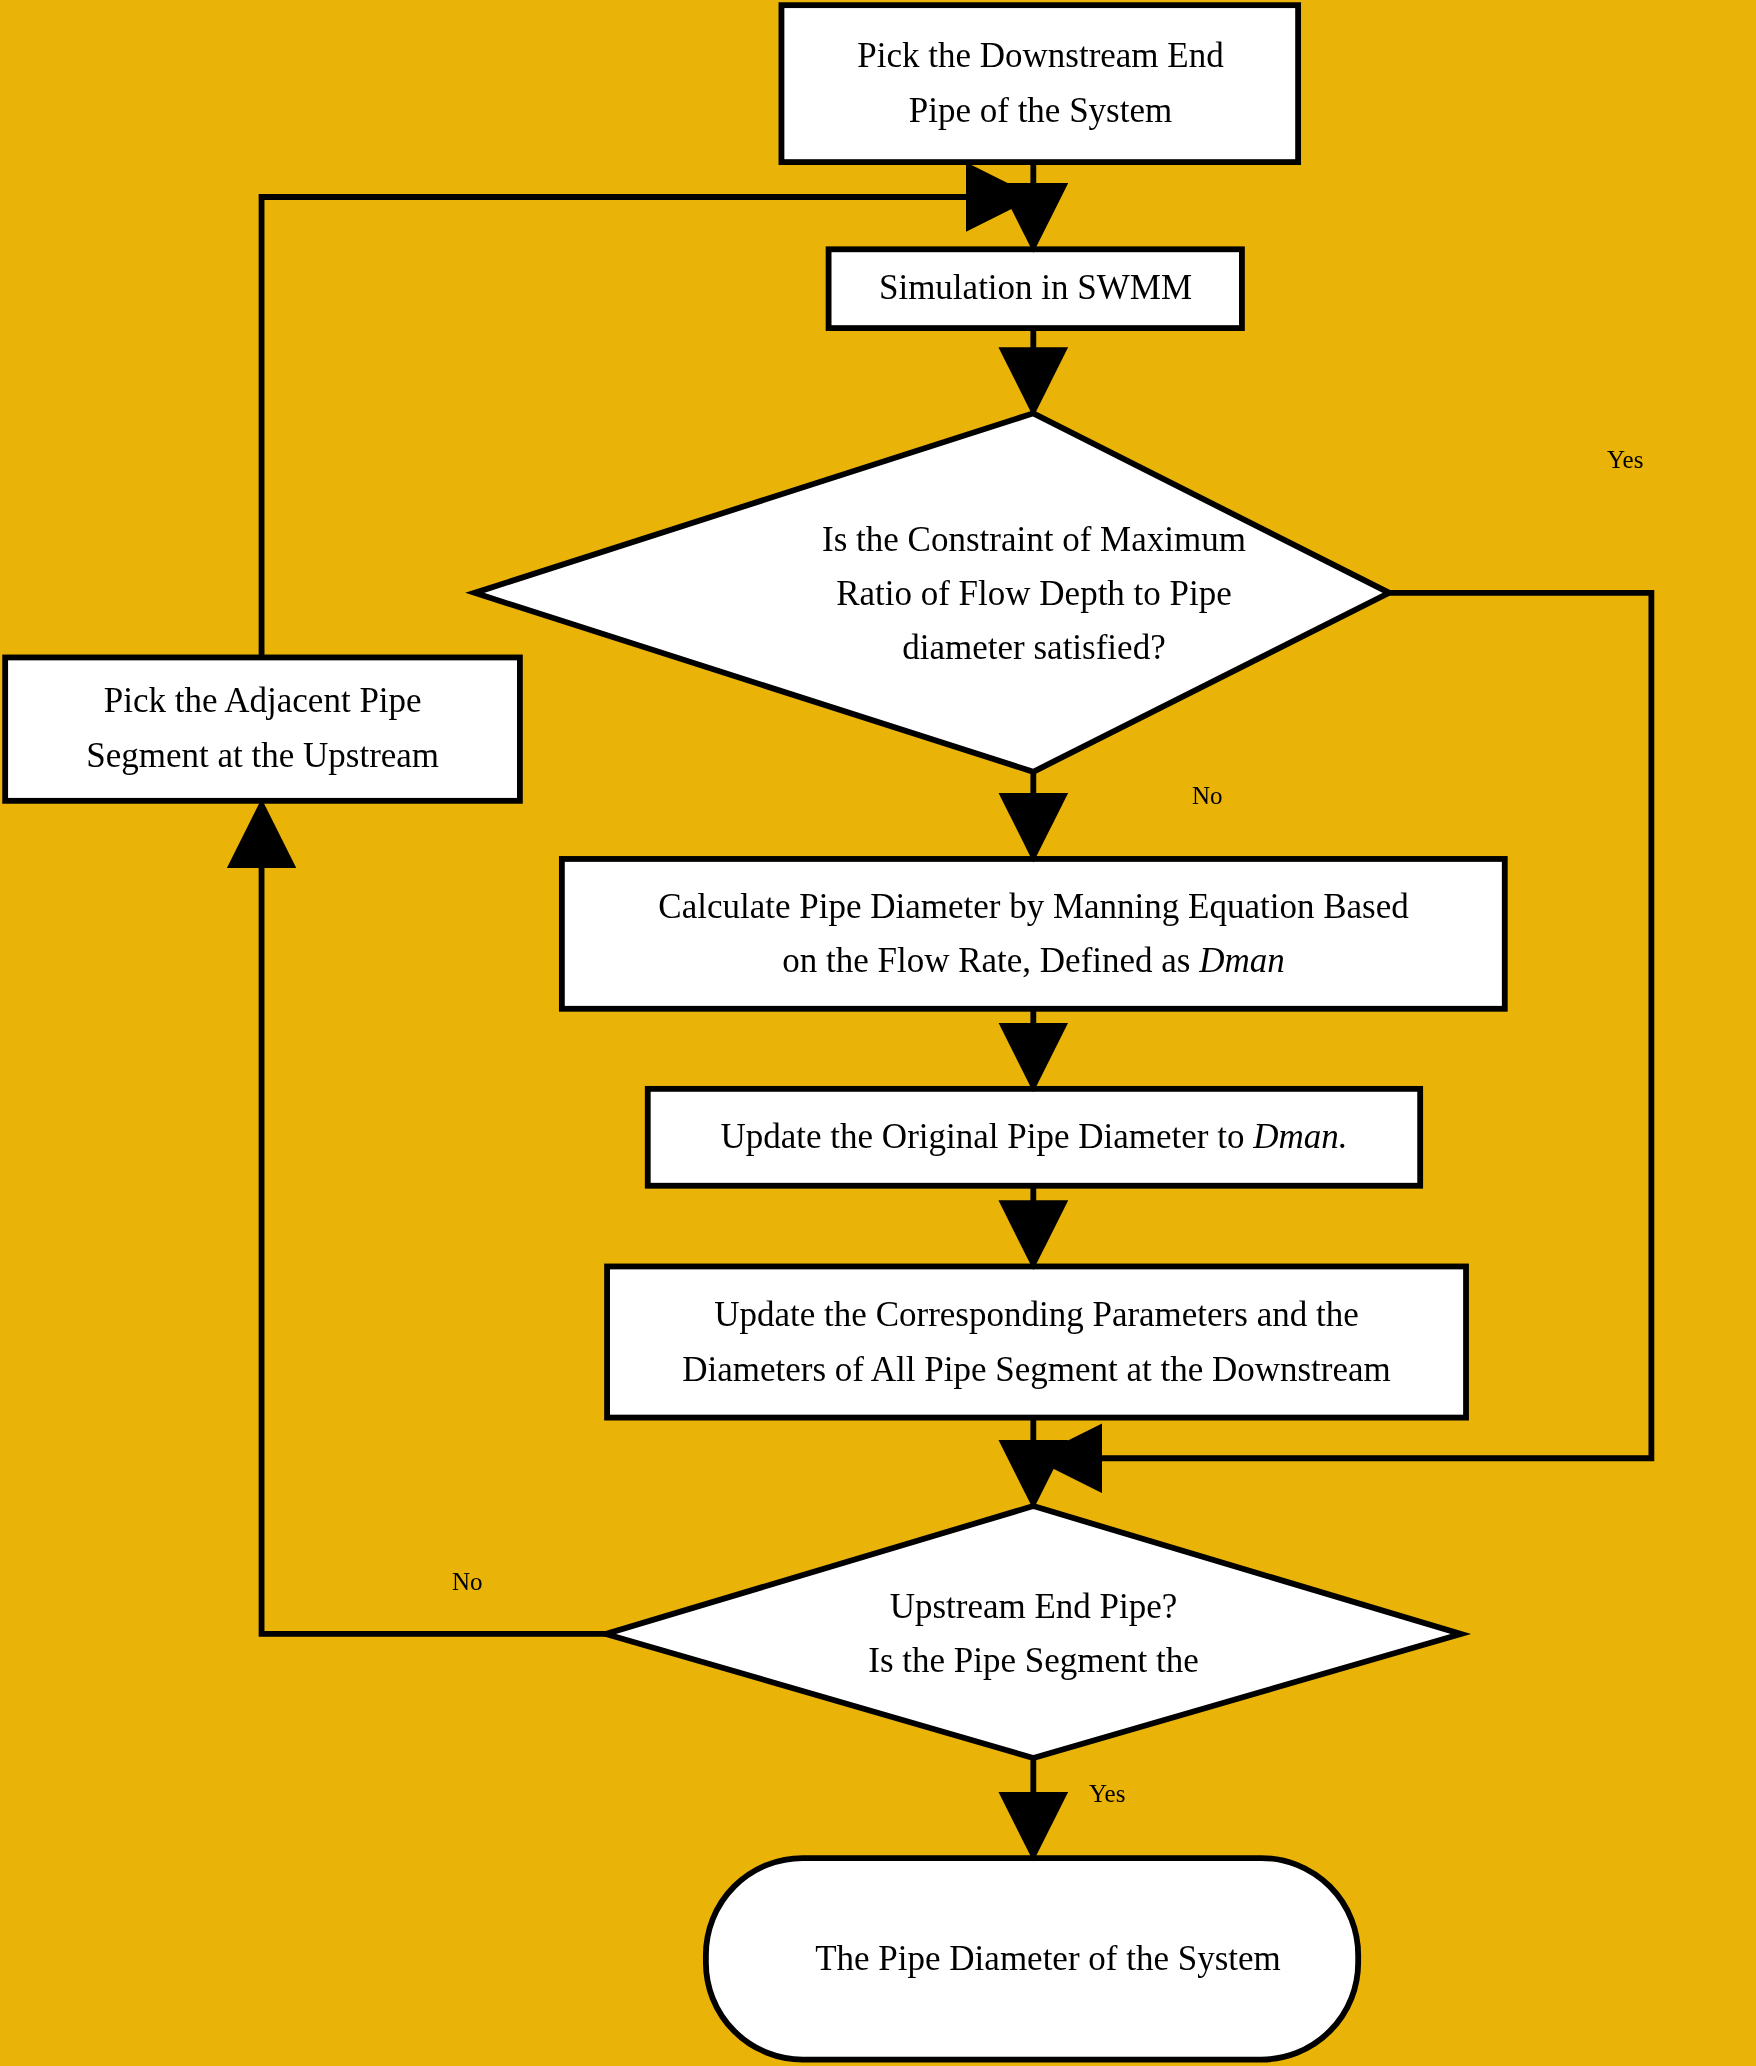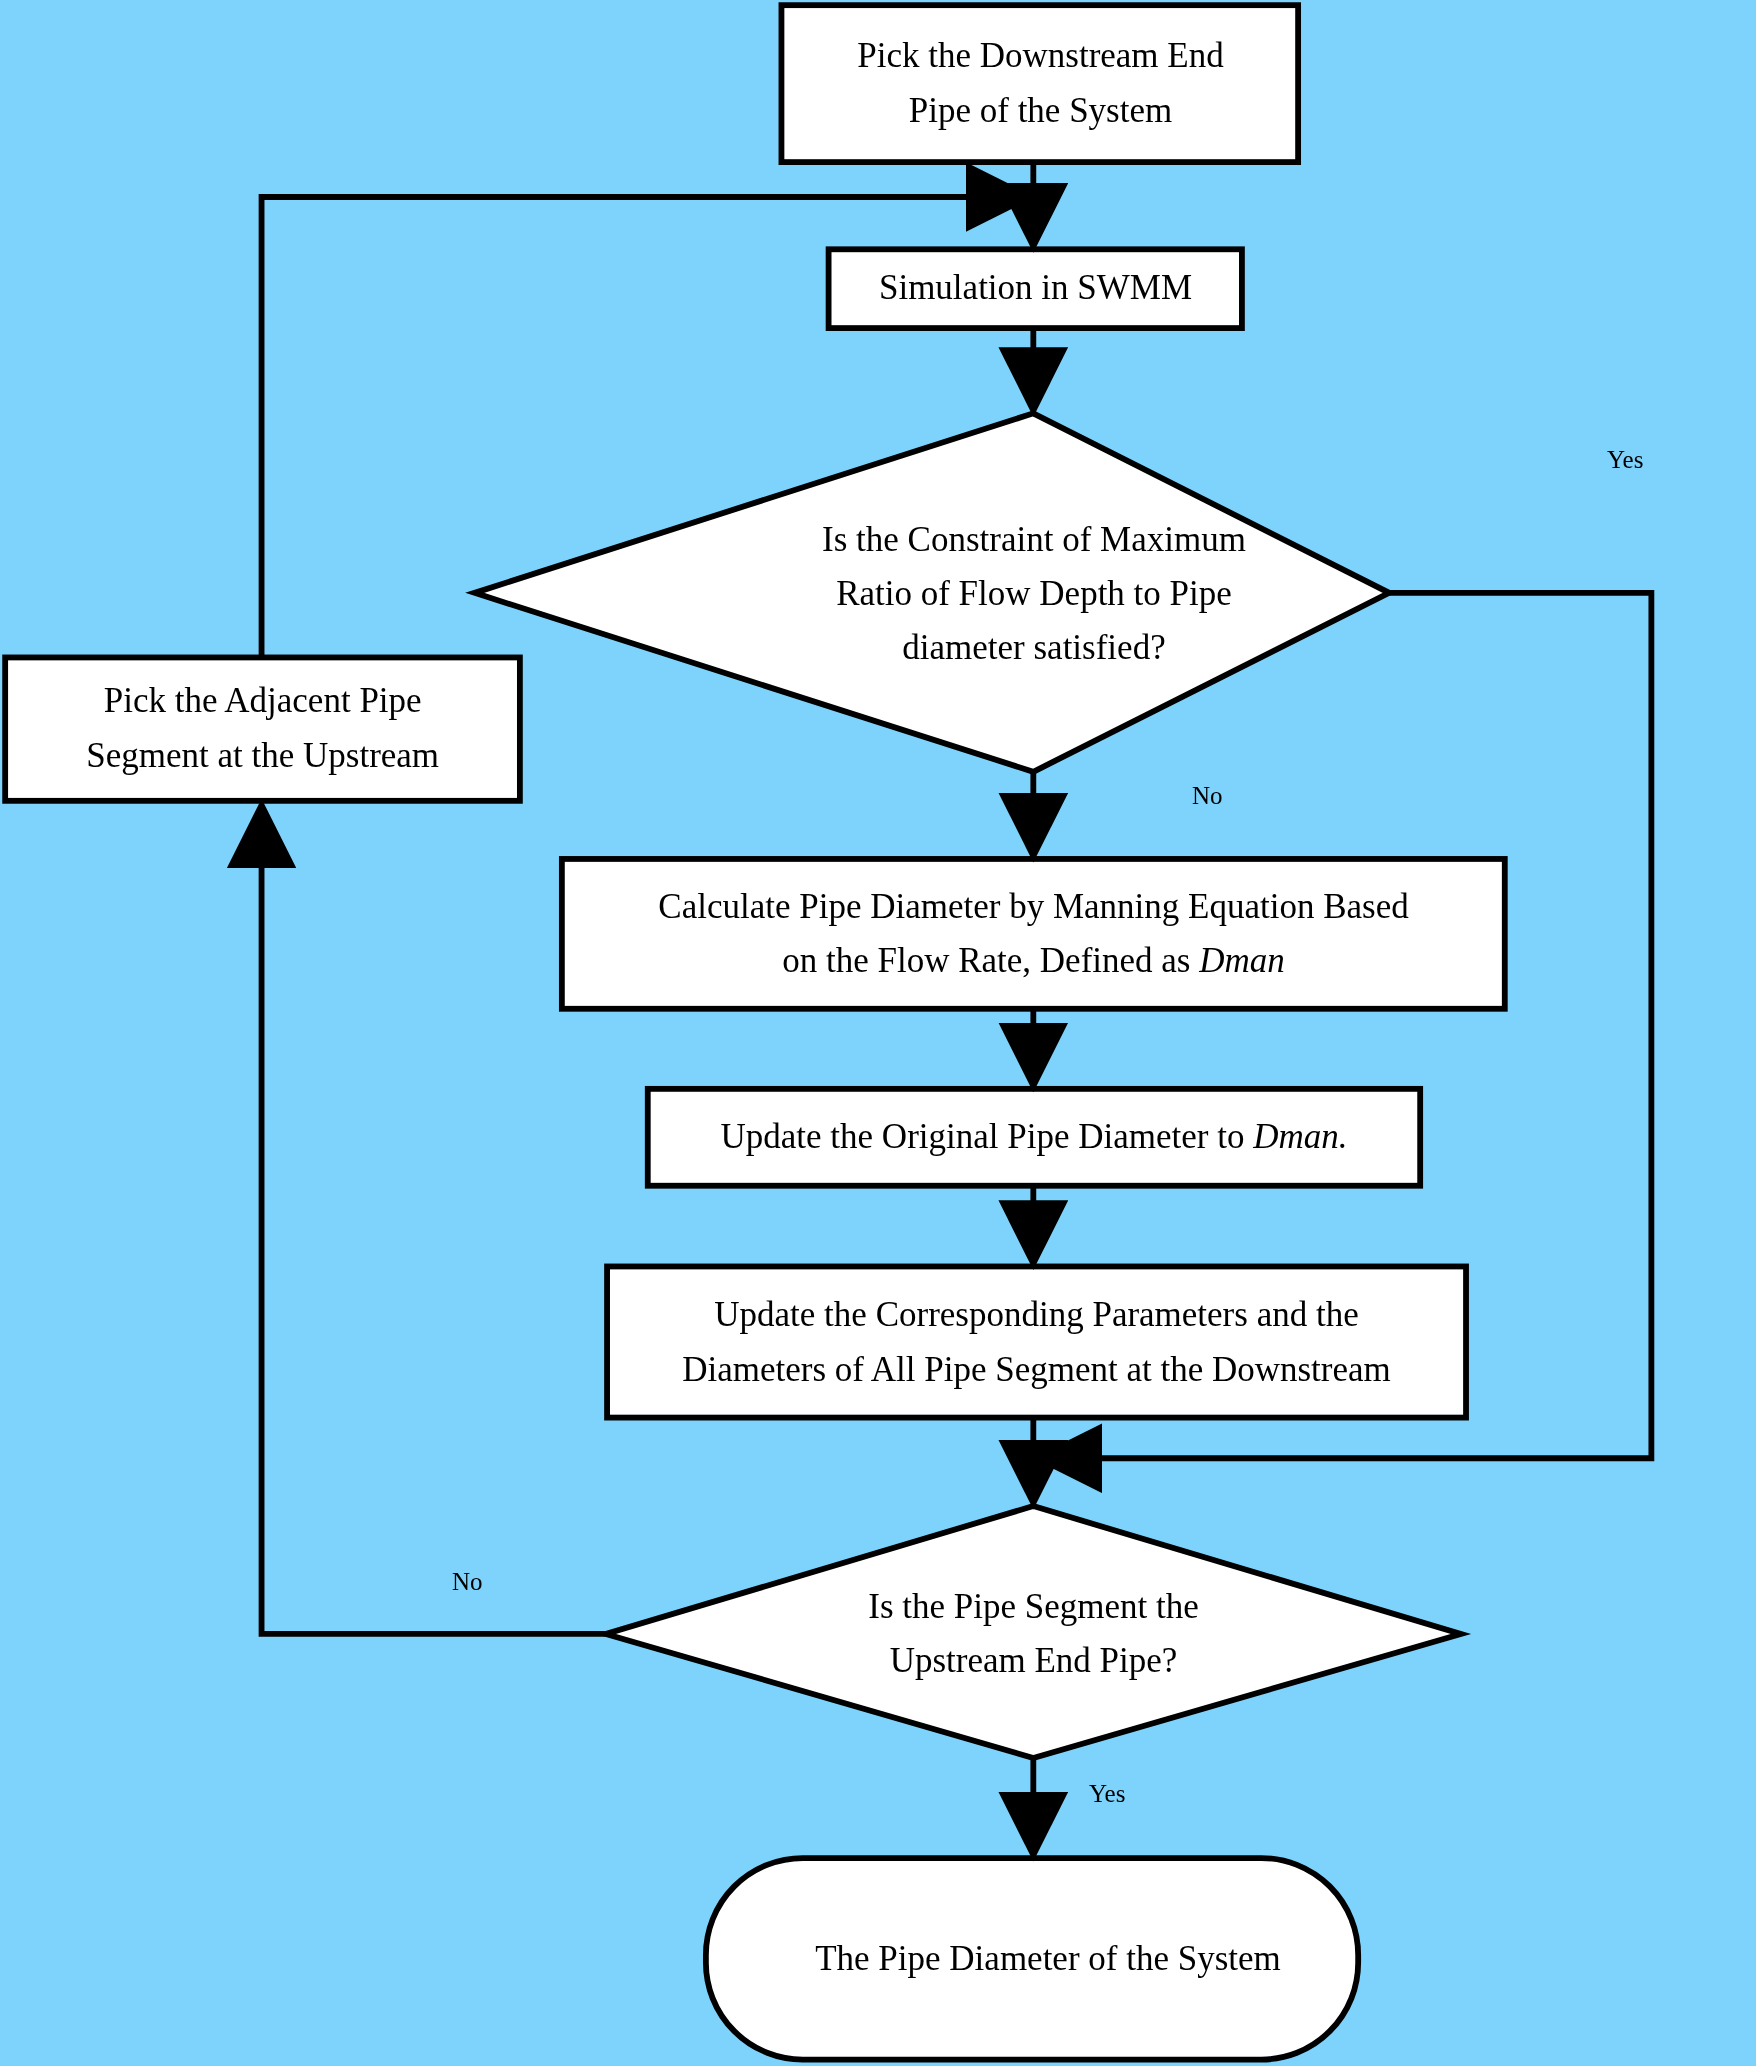--- a/index.html
+++ b/index.html
@@ -4,21 +4,21 @@
 <style>
   html, body {
     margin: 0;
     padding: 0;
     background: #ffffff;
   }
   #page {
     position: relative;
     width: 1756px;
     height: 2066px;
-    background: #7dd3fc;
+    background: #eab308;
     font-family: "Liberation Serif", "DejaVu Serif", serif;
     color: #000000;
     overflow: hidden;
   }
   #flow-svg {
     position: absolute;
     left: 0;
     top: 0;
     width: 1756px;
     height: 2066px;
@@ -139,22 +139,22 @@
 
   <div class="node-text" style="left:607px; top:1267px; width:859px; height:151px;">
     <div>
       <div>Update the Corresponding Parameters and the</div>
       <div>Diameters of All Pipe Segment at the Downstream</div>
     </div>
   </div>
 
   <div class="node-text" style="left:743px; top:1537px; width:581px; height:194px;">
     <div>
+      <div>Upstream End Pipe?</div>
       <div>Is the Pipe Segment the</div>
-      <div>Upstream End Pipe?</div>
     </div>
   </div>
 
   <div class="node-text" style="left:722px; top:1858px; width:652px; height:202px;">
     <div>
       <div>The Pipe Diameter of the System</div>
     </div>
   </div>
 
   <div class="edge-label" style="left:1607px; top:447px;">Yes</div>

